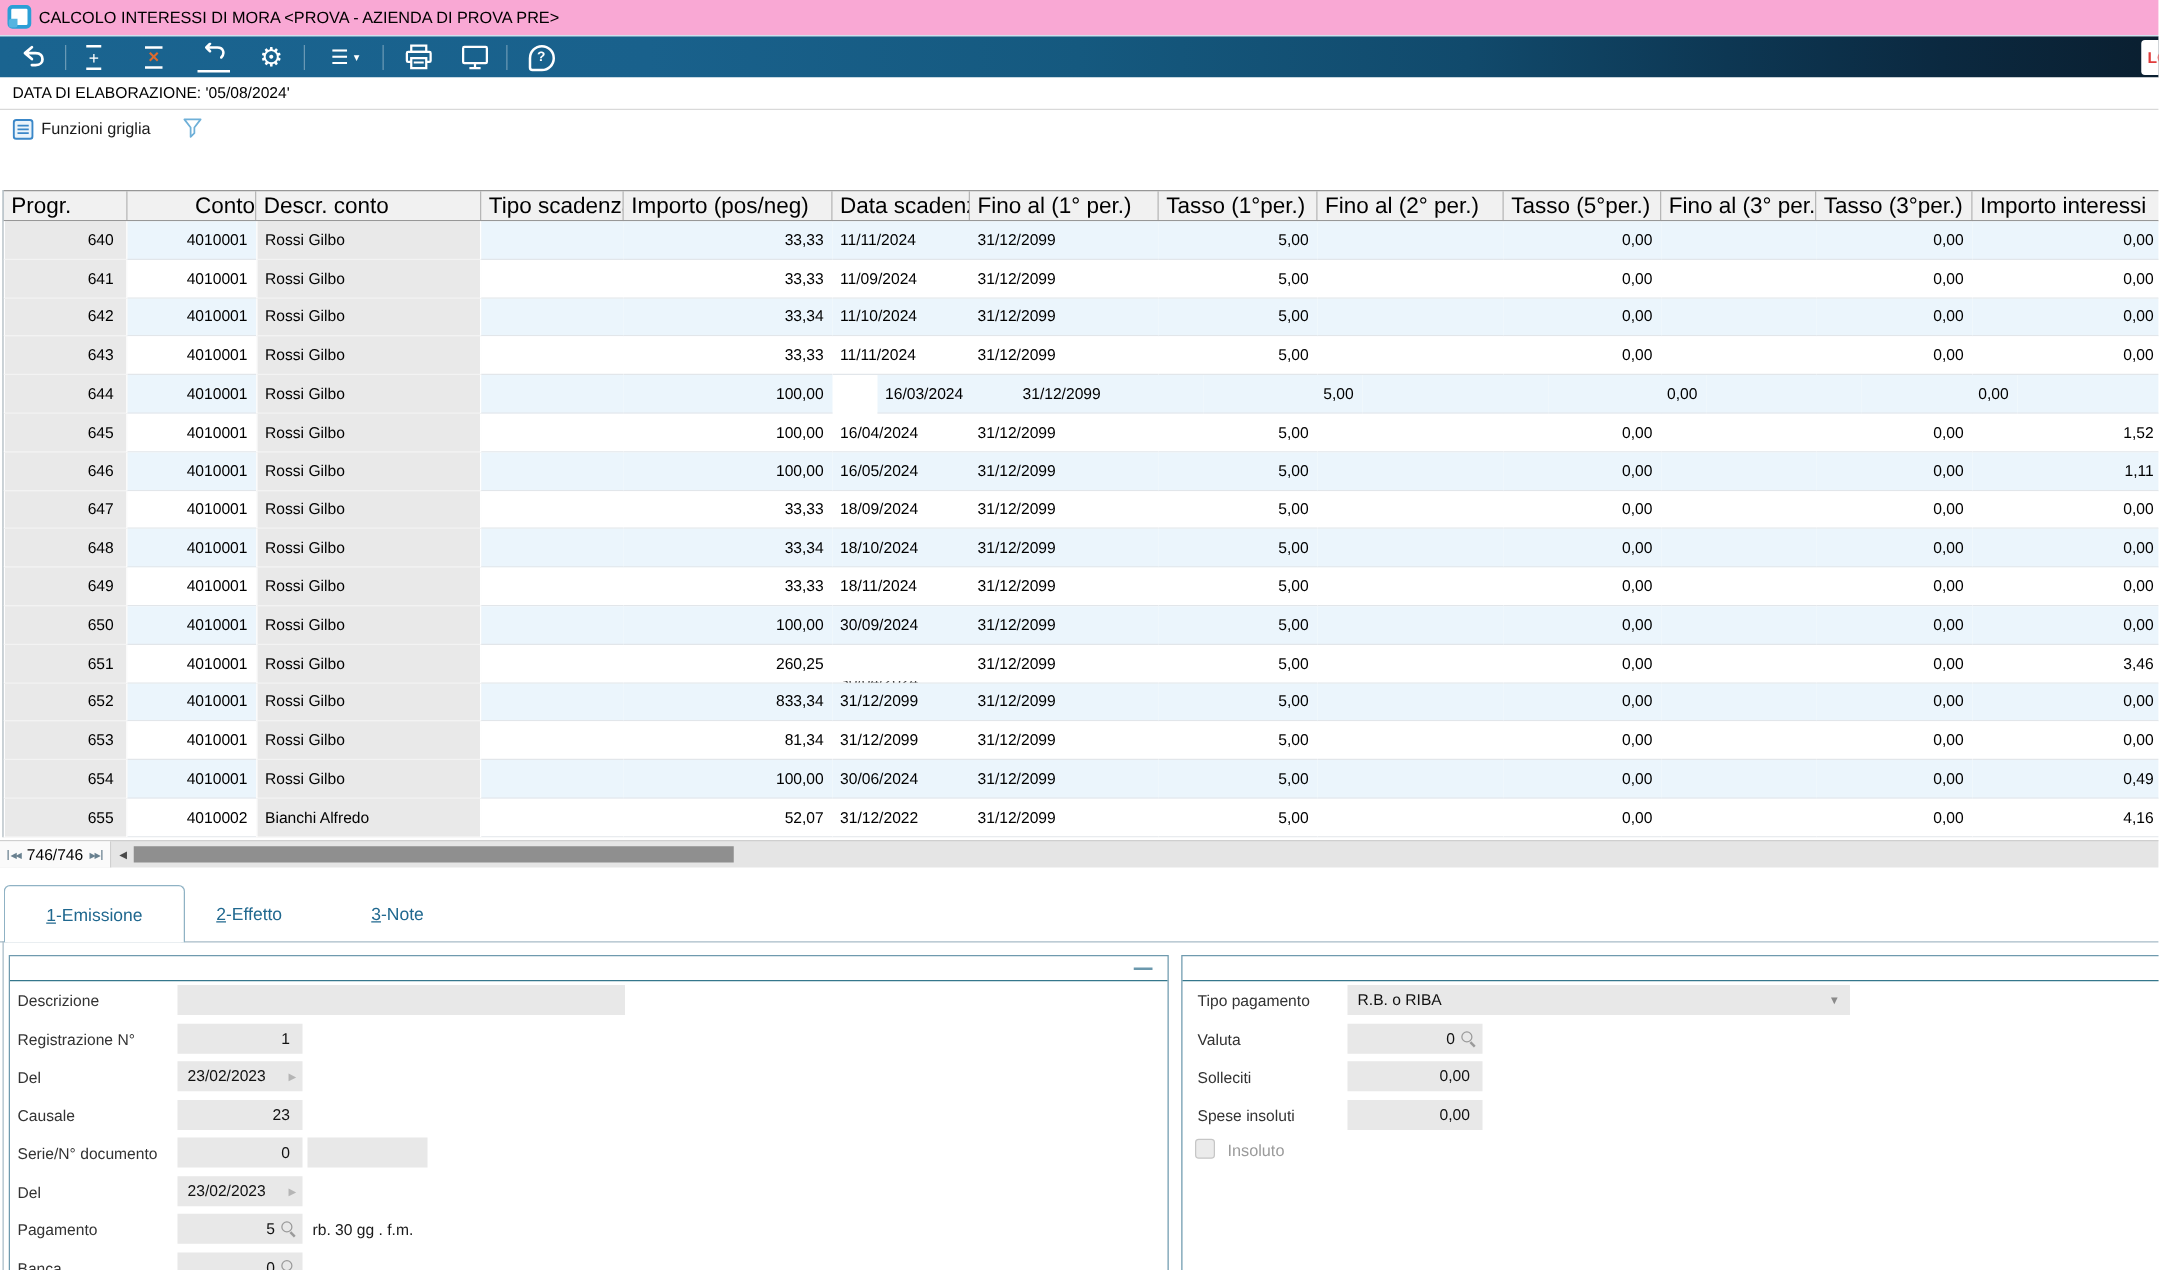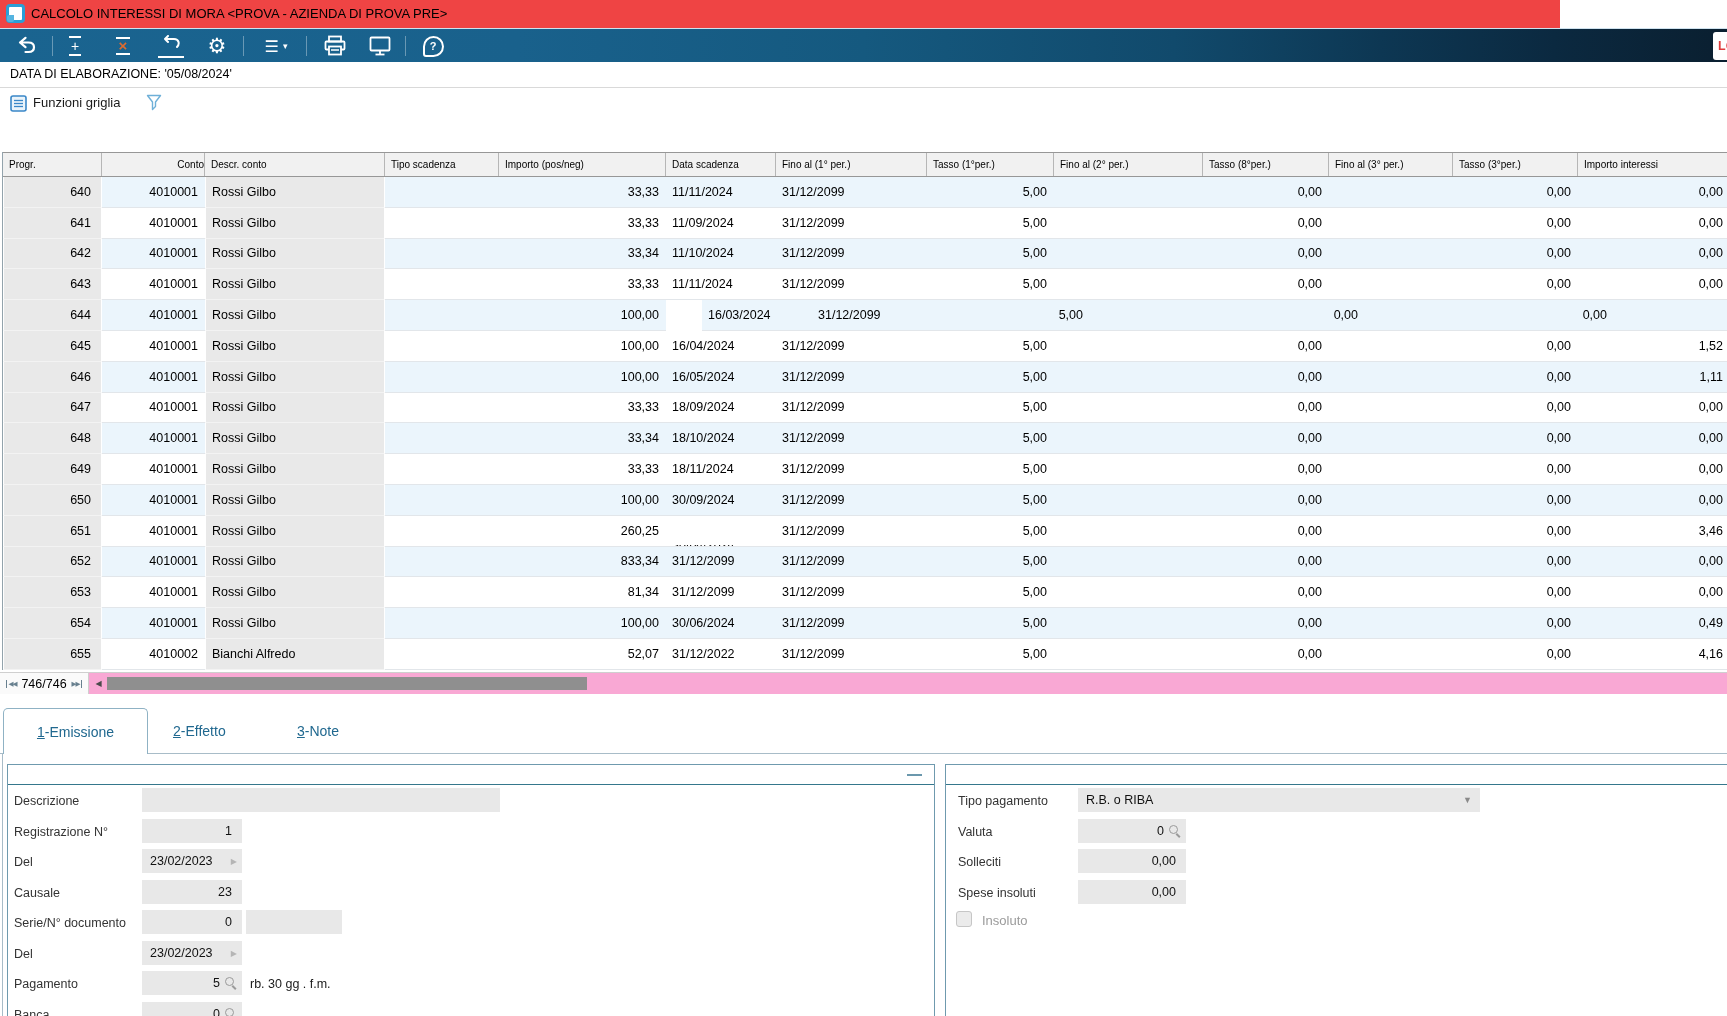--- a/index.html
+++ b/index.html
@@ -1,20 +1,20 @@
 <!DOCTYPE html>
 <html><head>
 <meta charset="utf-8">
 <style>
   html,body{margin:0;padding:0;background:#fff;}
   #screen{position:relative;width:1727px;height:1016px;overflow:hidden;background:#fff;
           font-family:"Liberation Sans",sans-serif;}
 
   
-  .titlebar{position:absolute;left:0;top:0;width:1560px;height:28px;background:#ef4444;}
+  .titlebar{position:absolute;left:0;top:0;width:1727px;height:28px;background:#f9a8d4;}
   .applogo{position:absolute;left:6px;top:4px;width:13px;height:13px;border:3px solid #2b9fd6;
            border-radius:4px;background:#fff;}
   .applogo::after{content:'';position:absolute;left:-2px;bottom:-2px;width:7px;height:7px;
            background:#55b4e0;border-radius:2px 0 2px 2px;}
   .titletext{position:absolute;left:31px;top:0;line-height:28px;font-size:13px;color:#000;white-space:nowrap;}
 
   
   .toolbar{position:absolute;left:0;top:28px;width:1727px;height:34px;border-top:1px solid #cfe2ee;box-sizing:border-box;
     background:linear-gradient(90deg,#1a6490 0%,#19618c 30%,#15597f 50%,#114a6c 68%,#0d3753 80%,#0b2940 90%,#0a1f30 100%);}
   .tbi{position:absolute;top:0;height:34px;display:flex;align-items:center;justify-content:center;color:#fff;cursor:pointer;}
@@ -42,35 +42,35 @@
   .gridfnbar{position:absolute;left:0;top:88px;width:1727px;height:30px;background:#fff;}
   .gridfn-label{position:absolute;left:33px;top:0;line-height:30px;font-size:13px;color:#1a1a1a;}
   .gridfn-icon{position:absolute;left:10px;top:7px;}
   .funnel-icon{position:absolute;left:146px;top:6px;}
 
   
   .grid{position:absolute;left:0;top:152px;width:1727px;overflow:hidden;}
   .grid-inner{width:1732px;margin-left:2px;border-left:1px solid #93a3ac;}
   .ghead{display:flex;height:25px;box-sizing:border-box;background:#f1f1f1;
          border-top:1px solid #979797;border-bottom:1px solid #979797;}
-  .hcell{box-sizing:border-box;border-right:1px solid #b6b6b6;font-size:10px;line-height:23px;
+  .hcell{box-sizing:border-box;border-right:1px solid #b6b6b6;font-size:18px;line-height:23px;
          padding-left:6px;color:#000;white-space:nowrap;overflow:hidden;flex:none;cursor:pointer;}
   .brow{display:flex;height:30.8px;flex:none;}
   .brow.even .bcell{background:#ebf5fc;}
   .brow.odd .bcell{background:#ffffff;}
   .bcell{box-sizing:border-box;display:flex;align-items:center;font-size:12.5px;color:#000;
          border-bottom:1px solid #e2e6ea;white-space:nowrap;overflow:hidden;flex:none;}
   .bcell.r{justify-content:flex-end;padding-right:7px;}
   .bcell.l{padding-left:6px;}
   .bcell.c0{padding-right:10px;}
   .bcell.c12{padding-right:12px;}
   .brow .bcell.gray{background:#e9e9e9;border-left:1px solid #fff;border-right:1px solid #fff;border-bottom:1px solid #f3f3f3;}
 
   
-  .pager{position:absolute;left:0;top:672px;width:1727px;height:22px;background:#f9a8d4;border-top:1px solid #cfcfcf;box-sizing:border-box;}
+  .pager{position:absolute;left:0;top:672px;width:1727px;height:22px;background:#e5e5e5;border-top:1px solid #cfcfcf;box-sizing:border-box;}
   .pager-left{position:absolute;left:0;top:0;width:88px;height:21px;background:#fafafa;border-right:1px solid #cfcfcf;
               display:flex;align-items:center;justify-content:center;gap:5px;}
   .pico{font-size:6.5px;color:#68808f;letter-spacing:-1px;cursor:pointer;}
   .pico.first{border-left:1px solid #68808f;padding-left:1px;}
   .pico.last{border-right:1px solid #68808f;padding-right:1px;}
   .pcount{font-size:12.5px;color:#000;}
   .pleftarrow{position:absolute;left:92px;top:3px;width:13px;height:15px;font-size:8px;color:#4a4a4a;
               text-align:center;line-height:15px;cursor:pointer;}
   .pthumb{position:absolute;left:107px;top:4px;width:480px;height:13px;background:#8f8f8f;cursor:pointer;}
 
@@ -190,21 +190,21 @@
         <div class="ghead">
           <div class="hcell" style="width: 99px;">Progr.</div>
           <div class="hcell" style="width: 103px; text-align: right;">Conto</div>
           <div class="hcell" style="width: 180px;">Descr. conto</div>
           <div class="hcell" style="width: 114px;">Tipo scadenza</div>
           <div class="hcell" style="width: 167px;">Importo (pos/neg)</div>
           <div class="hcell" style="width: 110px;">Data scadenza</div>
           <div class="hcell" style="width: 151px;">Fino al (1° per.)</div>
           <div class="hcell" style="width: 127px;">Tasso (1°per.)</div>
           <div class="hcell" style="width: 149px;">Fino al (2° per.)</div>
-          <div class="hcell" style="width: 126px;">Tasso (8°per.)</div>
+          <div class="hcell" style="width: 126px;">Tasso (5°per.)</div>
           <div class="hcell" style="width: 124px;">Fino al (3° per.)</div>
           <div class="hcell" style="width: 125px;">Tasso (3°per.)</div>
           <div class="hcell" style="width: 157px;">Importo interessi</div>
         </div>
         <div class="brow even">
           <div class="bcell r gray c0" style="width: 99px;">640</div>
           <div class="bcell r c1" style="width: 103px;">4010001</div>
           <div class="bcell l gray c2" style="width: 180px;">Rossi Gilbo</div>
           <div class="bcell l c3" style="width: 114px;"></div>
           <div class="bcell r c4" style="width: 167px;">33,33</div>

